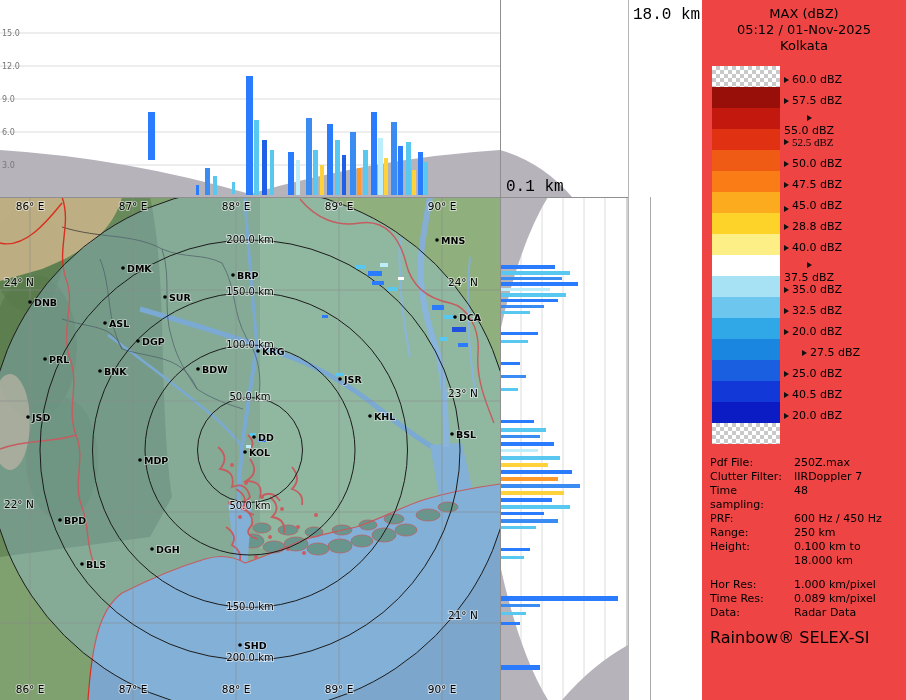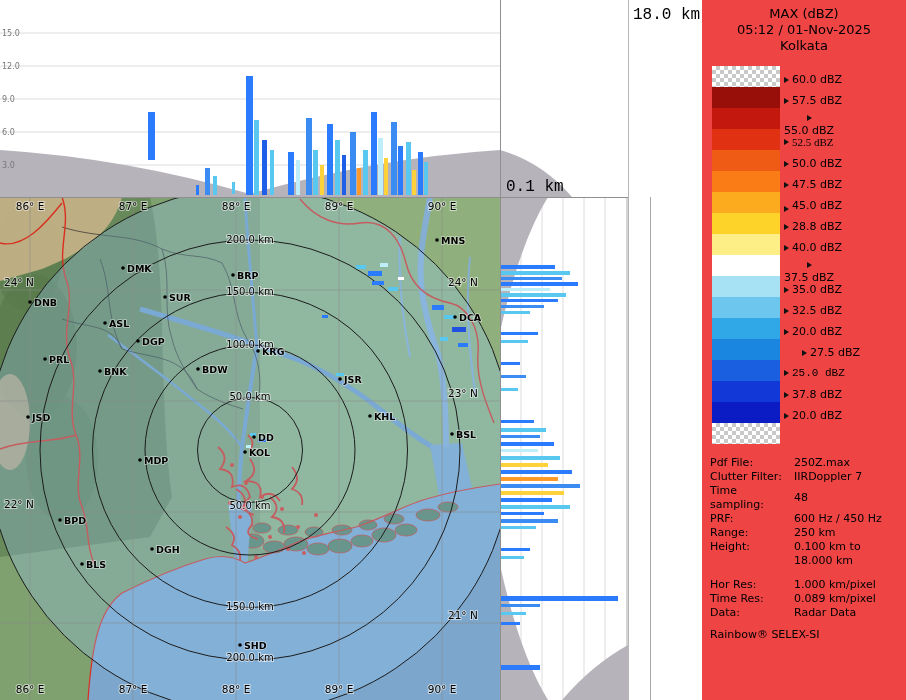--- a/index.html
+++ b/index.html
@@ -20,25 +20,25 @@
   .axlab{position:absolute;font-size:16px;color:#000;white-space:nowrap;font-family:Liberation Mono, monospace;}
   
   #legend-title{position:absolute;top:6px;left:0;width:100%;text-align:center;font-size:13px;line-height:16px;color:#000;}
   #colorbar{position:absolute;left:10px;top:66px;width:68px;}
   #colorbar .band{width:68px;height:21px;}
   .checker{background:repeating-conic-gradient(#c9c9c9 0% 25%, #ffffff 0% 50%) 0 0 / 8px 8px;background-color:#eee;}
   #legend-labels{position:absolute;left:82px;top:58px;width:115px;height:400px;}
   .lg-label{position:absolute;left:0;display:flex;align-items:center;gap:3px;font-size:11px;color:#000;white-space:nowrap;}
   .tick{width:0;height:0;border-top:3.5px solid transparent;border-bottom:3.5px solid transparent;border-left:5px solid #111;display:inline-block;}
   #meta{position:absolute;left:8px;top:456px;right:4px;}
-  .mrow{display:flex;font-size:11px;line-height:14px;color:#000;align-items:center;}
+  .mrow{display:flex;font-size:11px;line-height:14px;color:#000;}
   .mrow.gap{height:10px;}
   .ml{width:84px;flex:none;}
   .mv{flex:1;}
-  #brand{position:absolute;left:8px;top:628px;font-size:11px;color:#000;text-align:center;}
+  #brand{position:absolute;left:8px;top:628px;font-size:16px;color:#000;text-align:center;}
   
   .grid{stroke:#8a8a8a;stroke-width:0.7;opacity:0.75;}
   .hgrid{stroke:#dcdcdc;stroke-width:1;}
   .ring{stroke:#1c1c1c;stroke-width:1;fill:none;}
   .maplab{font-family:"DejaVu Sans",sans-serif;font-size:10.5px;fill:#000;paint-order:stroke;stroke:#fff;stroke-width:2px;stroke-opacity:0.55;}
   .ringlab{font-family:"DejaVu Sans",sans-serif;font-size:10px;fill:#000;text-anchor:middle;paint-order:stroke;stroke:#fff;stroke-width:2px;stroke-opacity:0.55;}
   .citylab{font-family:"DejaVu Sans",sans-serif;font-size:9.5px;font-weight:600;fill:#000;paint-order:stroke;stroke:#fff;stroke-width:1.6px;stroke-opacity:0.5;}
   .tick8{font-family:"DejaVu Sans",sans-serif;font-size:8px;fill:#777;}
 </style>
 </head>
@@ -434,27 +434,27 @@
           <span>32.5 dBZ</span>
         </div>
         <div class="lg-label" style="top: 267px;">
           <span class="tick"></span>
           <span>20.0 dBZ</span>
         </div>
         <div class="lg-label" style="top: 288px; margin-left: 18px;">
           <span class="tick"></span>
           <span>27.5 dBZ</span>
         </div>
-        <div class="lg-label" style="top: 309px; font-family: Liberation Mono, monospace;">
+        <div class="lg-label" style="top: 309px;">
           <span class="tick"></span>
           <span>25.0 dBZ</span>
         </div>
         <div class="lg-label" style="top: 330px;">
           <span class="tick"></span>
-          <span>37.8 dBZ</span>
+          <span>40.5 dBZ</span>
         </div>
         <div class="lg-label" style="top: 351px;">
           <span class="tick"></span>
           <span>20.0 dBZ</span>
         </div>
       </div>
     <div id="meta">
         <div class="mrow">
           <span class="ml">Pdf File:</span>
           <span class="mv">250Z.max</span>

